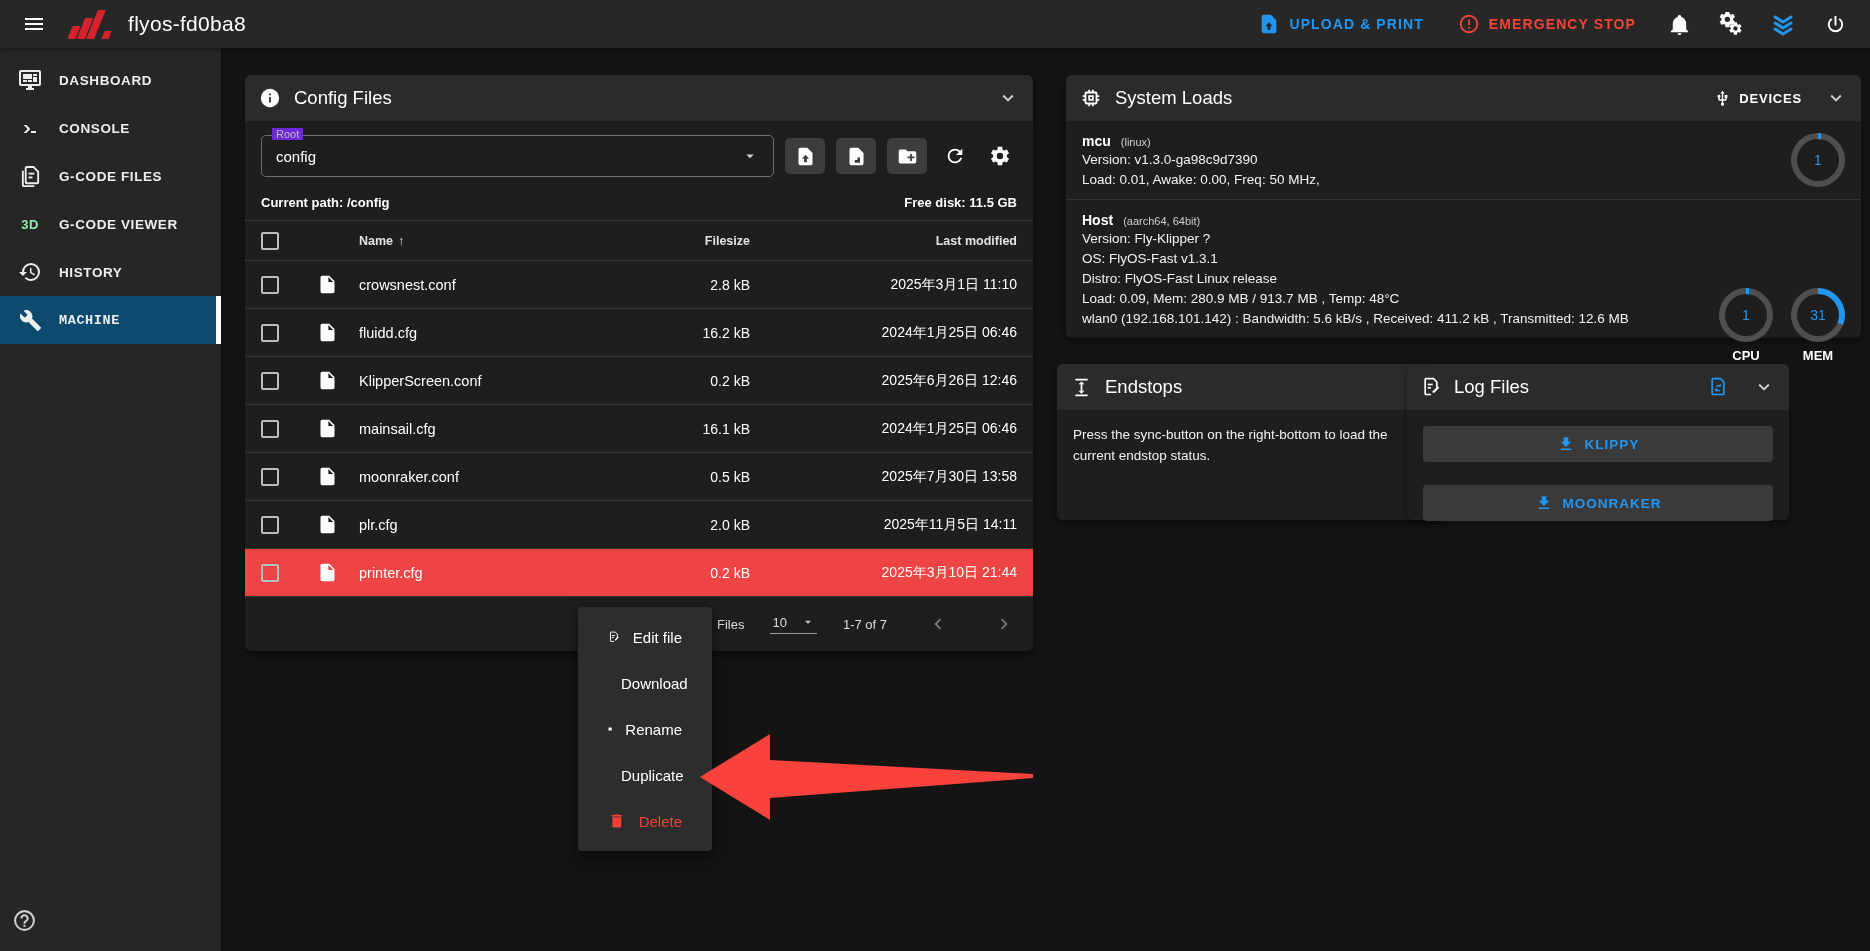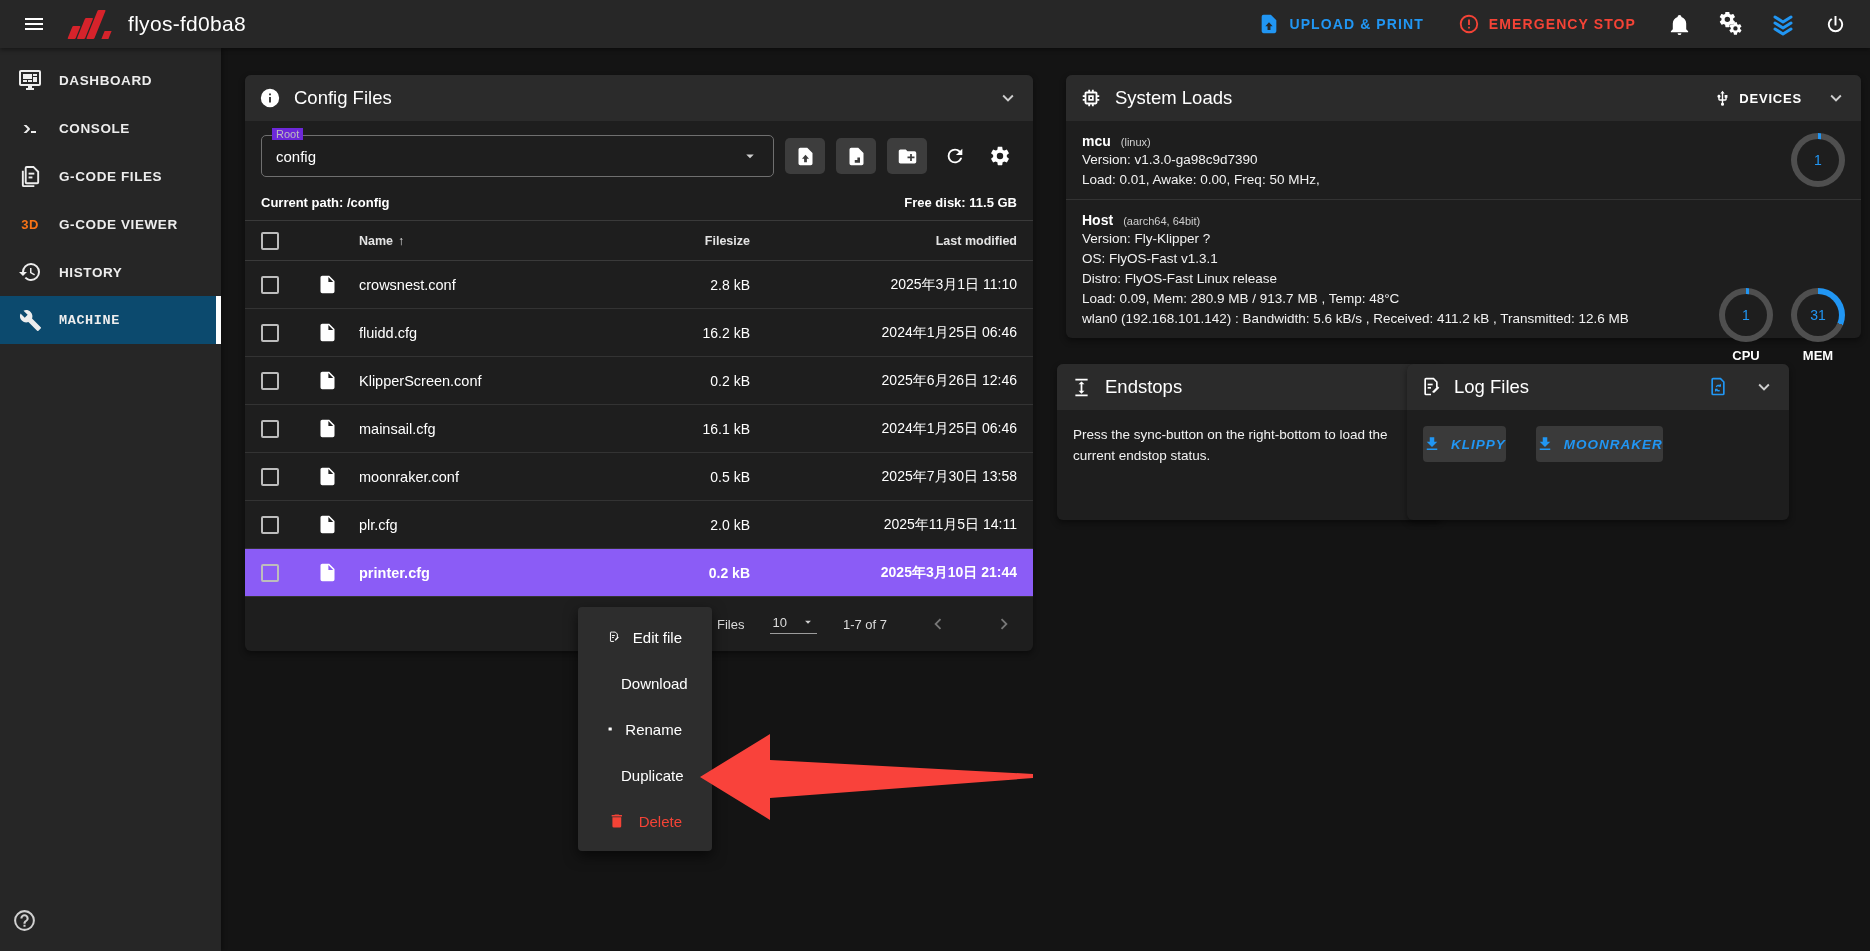--- a/index.html
+++ b/index.html
@@ -25,21 +25,21 @@
   .icon-btn { width:42px; height:42px; display:grid; place-items:center; border-radius:50%; cursor:pointer; }
 
   
   .sidebar { position:absolute; top:48px; left:0; bottom:0; width:221px; background:#262626;
              box-shadow:2px 0 4px rgba(0,0,0,.3); z-index:10; padding-top:8px; }
   .nav-item { height:48px; display:flex; align-items:center; padding:0 0 0 17px; gap:16px;
               cursor:pointer; color:#ededed; }
   .nav-item .nav-icon { width:26px; display:grid; place-items:center; }
   .nav-item .nav-label { font-size:13.5px; font-weight:700; letter-spacing:.6px; }
   .nav-item.active { background:#0c4a6e; border-right:5px solid #ffffff;font-family:Liberation Mono, monospace; }
-  .glyph-3d { font-size:13px; font-weight:700; color:#f97316; letter-spacing:.5px; }
+  .glyph-3d { font-size:13px; font-weight:700; color:#86efac; letter-spacing:.5px; }
   .sidebar-help { position:absolute; left:12px; bottom:18px; }
 
   
   .panel { position:absolute; background:#1e1e1e; border-radius:6px;
            box-shadow:0 3px 6px rgba(0,0,0,.45); overflow:visible; }
   .panel-header { height:46px; background:#2b2b2b; border-radius:6px 6px 0 0;
                   display:flex; align-items:center; padding:0 14px; gap:13px; }
   .panel-title { font-size:18.5px; font-weight:400; }
   .ph-spacer { flex:1; }
 
@@ -61,21 +61,21 @@
   .t-row { display:flex; align-items:center; height:48px; border-bottom:1px solid #333;
            padding:0 16px 0 16px; cursor:pointer; }
   .t-row.head { height:40px; cursor:default; border-bottom:1px solid #3a3a3a; }
   .col-cb   { width:56px; flex:none; display:flex; align-items:center; }
   .col-icon { width:42px; flex:none; display:flex; align-items:center; }
   .col-name { flex:1; font-size:14.5px; }
   .col-size { width:130px; flex:none; text-align:right; font-size:14px; }
   .col-date { width:255px; flex:none; text-align:right; font-size:14px;margin-left:12px; }
   .t-row.head .col-name, .t-row.head .col-size, .t-row.head .col-date
        { font-size:12.5px; font-weight:700; color:#e3e3e3; }
-  .t-row.selected { background:#8b5cf6;font-weight:bold; }
+  .t-row.selected { background:#ef4444; }
   .cb { width:18px; height:18px; border:2px solid #bdbdbd; border-radius:2px; cursor:pointer; }
   .sort-arrow { font-size:12px; margin-left:5px; }
   .cf-footer { display:flex; align-items:center; justify-content:flex-end; height:54px;
                padding-right:18px; gap:26px; color:#dcdcdc; font-size:13px; }
   .pp-select { display:inline-flex; align-items:center; gap:14px; border-bottom:1px solid #9c9c9c;
                padding:0 2px 3px 2px; cursor:pointer; }
   .pager-nav { display:flex; align-items:center; gap:44px; margin-left:14px; color:#777; }
 
   
   .ctx-menu { position:absolute; left:578px; top:607px; width:134px; background:#2d2d2d;
@@ -101,21 +101,21 @@
                   place-items:center; color:#2196f3; font-size:14px; }
   .gauge-label { font-size:13px; font-weight:700; }
   .host-gauges { top:88px; }
 
   #endstops-panel { left:1057px; top:364px; width:384px; height:156px; }
   .es-body { padding:14px 16px; font-size:13.5px; line-height:21px; color:#f2f2f2; position:relative;
              height:110px; }
   .es-sync { position:absolute; right:14px; bottom:8px; cursor:pointer; }
 
   #logfiles-panel { left:1407px; top:364px; width:382px; height:156px; }
-  .lf-body { padding:16px 16px; display:flex; flex-direction:row; gap:30px;font-style:italic; }
+  .lf-body { padding:16px 16px; display:flex; flex-direction:column; gap:23px; }
   .lf-btn { height:36px; background:#3a3a3a; border-radius:4px; display:flex; align-items:center;
             justify-content:center; gap:10px; color:#2196f3; font-size:13.5px; font-weight:700;
             letter-spacing:1px; cursor:pointer; }
 
   .devices-btn { display:flex; align-items:center; gap:8px; color:#fff; font-size:13px;
                  font-weight:700; letter-spacing:.8px; cursor:pointer; margin-right:10px; }
 </style>
 </head>
 <body>
 

